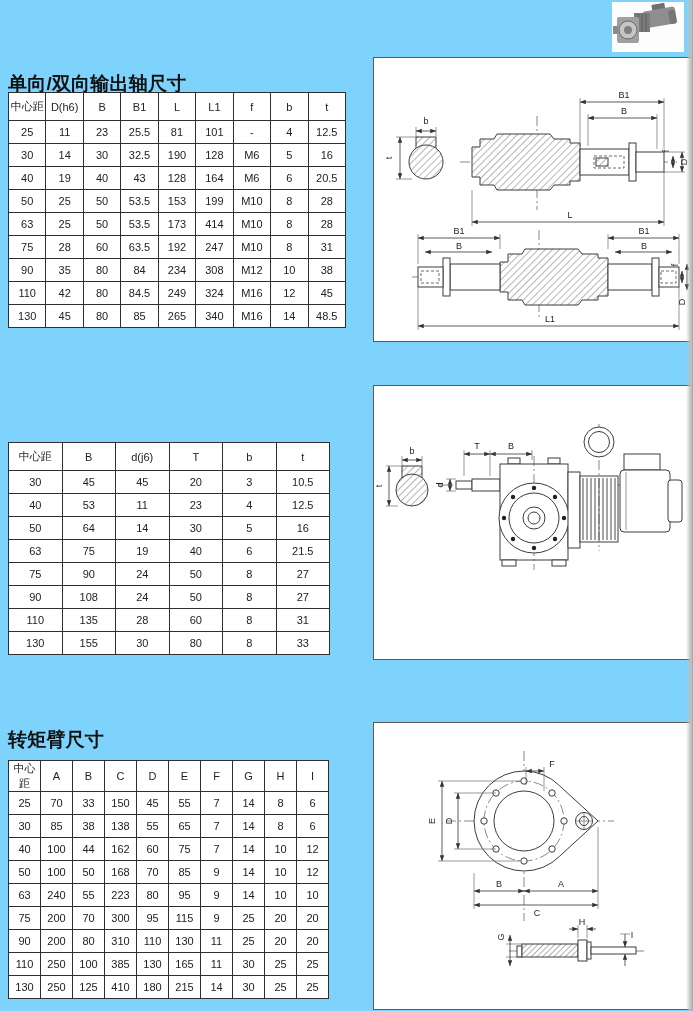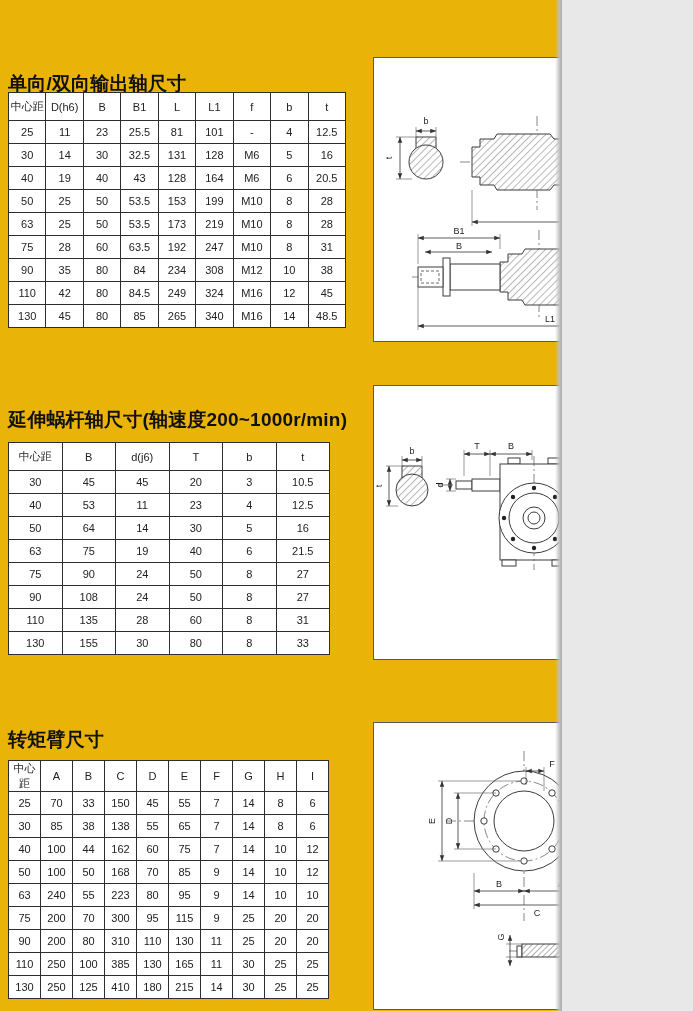--- a/index.html
+++ b/index.html
@@ -1,16 +1,16 @@
 <!DOCTYPE html>
 <html><head>
 <meta charset="utf-8">
 <style>
   html,body{margin:0;padding:0;background:#e8e8e8;}
-  .page{position:relative;width:562px;height:1011px;background:#eab308;overflow:hidden;
+  .page{position:relative;width:693px;height:1011px;background:#7dd3fc;overflow:hidden;
         font-family:"Liberation Sans",sans-serif;color:#1a1a1a;}
   .edge-right{position:absolute;top:0;right:0;width:7px;height:100%;
         background:linear-gradient(to right,rgba(0,0,0,0),#bfbfbf 70%,#a8a8a8);}
   .sec-title{position:absolute;left:8px;font-weight:bold;font-size:19px;color:#111;
         letter-spacing:0.2px;white-space:nowrap;}
   .dim-table{position:absolute;border-collapse:collapse;table-layout:fixed;background:#fff;}
   .dim-table th,.dim-table td{border:1px solid #2e2e2e;text-align:center;vertical-align:middle;
         font-size:11px;font-weight:normal;color:#222;padding:0;}
   .dim-table th{height:27px;font-size:11px;}
   .dim-table td{height:22px;}
@@ -75,21 +75,21 @@
           <td>101</td>
           <td>-</td>
           <td>4</td>
           <td>12.5</td>
         </tr>
         <tr>
           <td>30</td>
           <td>14</td>
           <td>30</td>
           <td>32.5</td>
-          <td>131</td>
+          <td>190</td>
           <td>128</td>
           <td>M6</td>
           <td>5</td>
           <td>16</td>
         </tr>
         <tr>
           <td>40</td>
           <td>19</td>
           <td>40</td>
           <td>43</td>
@@ -109,21 +109,21 @@
           <td>M10</td>
           <td>8</td>
           <td>28</td>
         </tr>
         <tr>
           <td>63</td>
           <td>25</td>
           <td>50</td>
           <td>53.5</td>
           <td>173</td>
-          <td>219</td>
+          <td>414</td>
           <td>M10</td>
           <td>8</td>
           <td>28</td>
         </tr>
         <tr>
           <td>75</td>
           <td>28</td>
           <td>60</td>
           <td>63.5</td>
           <td>192</td>
@@ -253,21 +253,20 @@
         <line class="dim" x1="44" y1="268" x2="305" y2="268" marker-start="url(#m1)" marker-end="url(#m1)"></line>
         <text class="lbl" x="176" y="264" text-anchor="middle">L1</text>
         <line class="dim" x1="308" y1="213" x2="308" y2="225" marker-start="url(#m1)" marker-end="url(#m1)"></line>
         <text class="lbl" transform="rotate(-90 304 207)" x="304" y="207" text-anchor="middle">f</text>
         <line class="dim" x1="313" y1="206" x2="313" y2="232" marker-start="url(#m1)" marker-end="url(#m1)"></line>
         <text class="lbl" transform="rotate(-90 311 244)" x="311" y="244" text-anchor="middle">D</text>
       </g>
     </svg>
   </div>
 
-  <h2 class="sec-title" style="top:391px;">延伸蜗杆轴尺寸(轴速度200~1000r/min)</h2>
 
   <table class="dim-table" style="left:8px;top:442px;width:322px;">
       <thead>
         <tr>
           <th>中心距</th>
           <th>B</th>
           <th>d(j6)</th>
           <th>T</th>
           <th>b</th>
           <th>t</th>

